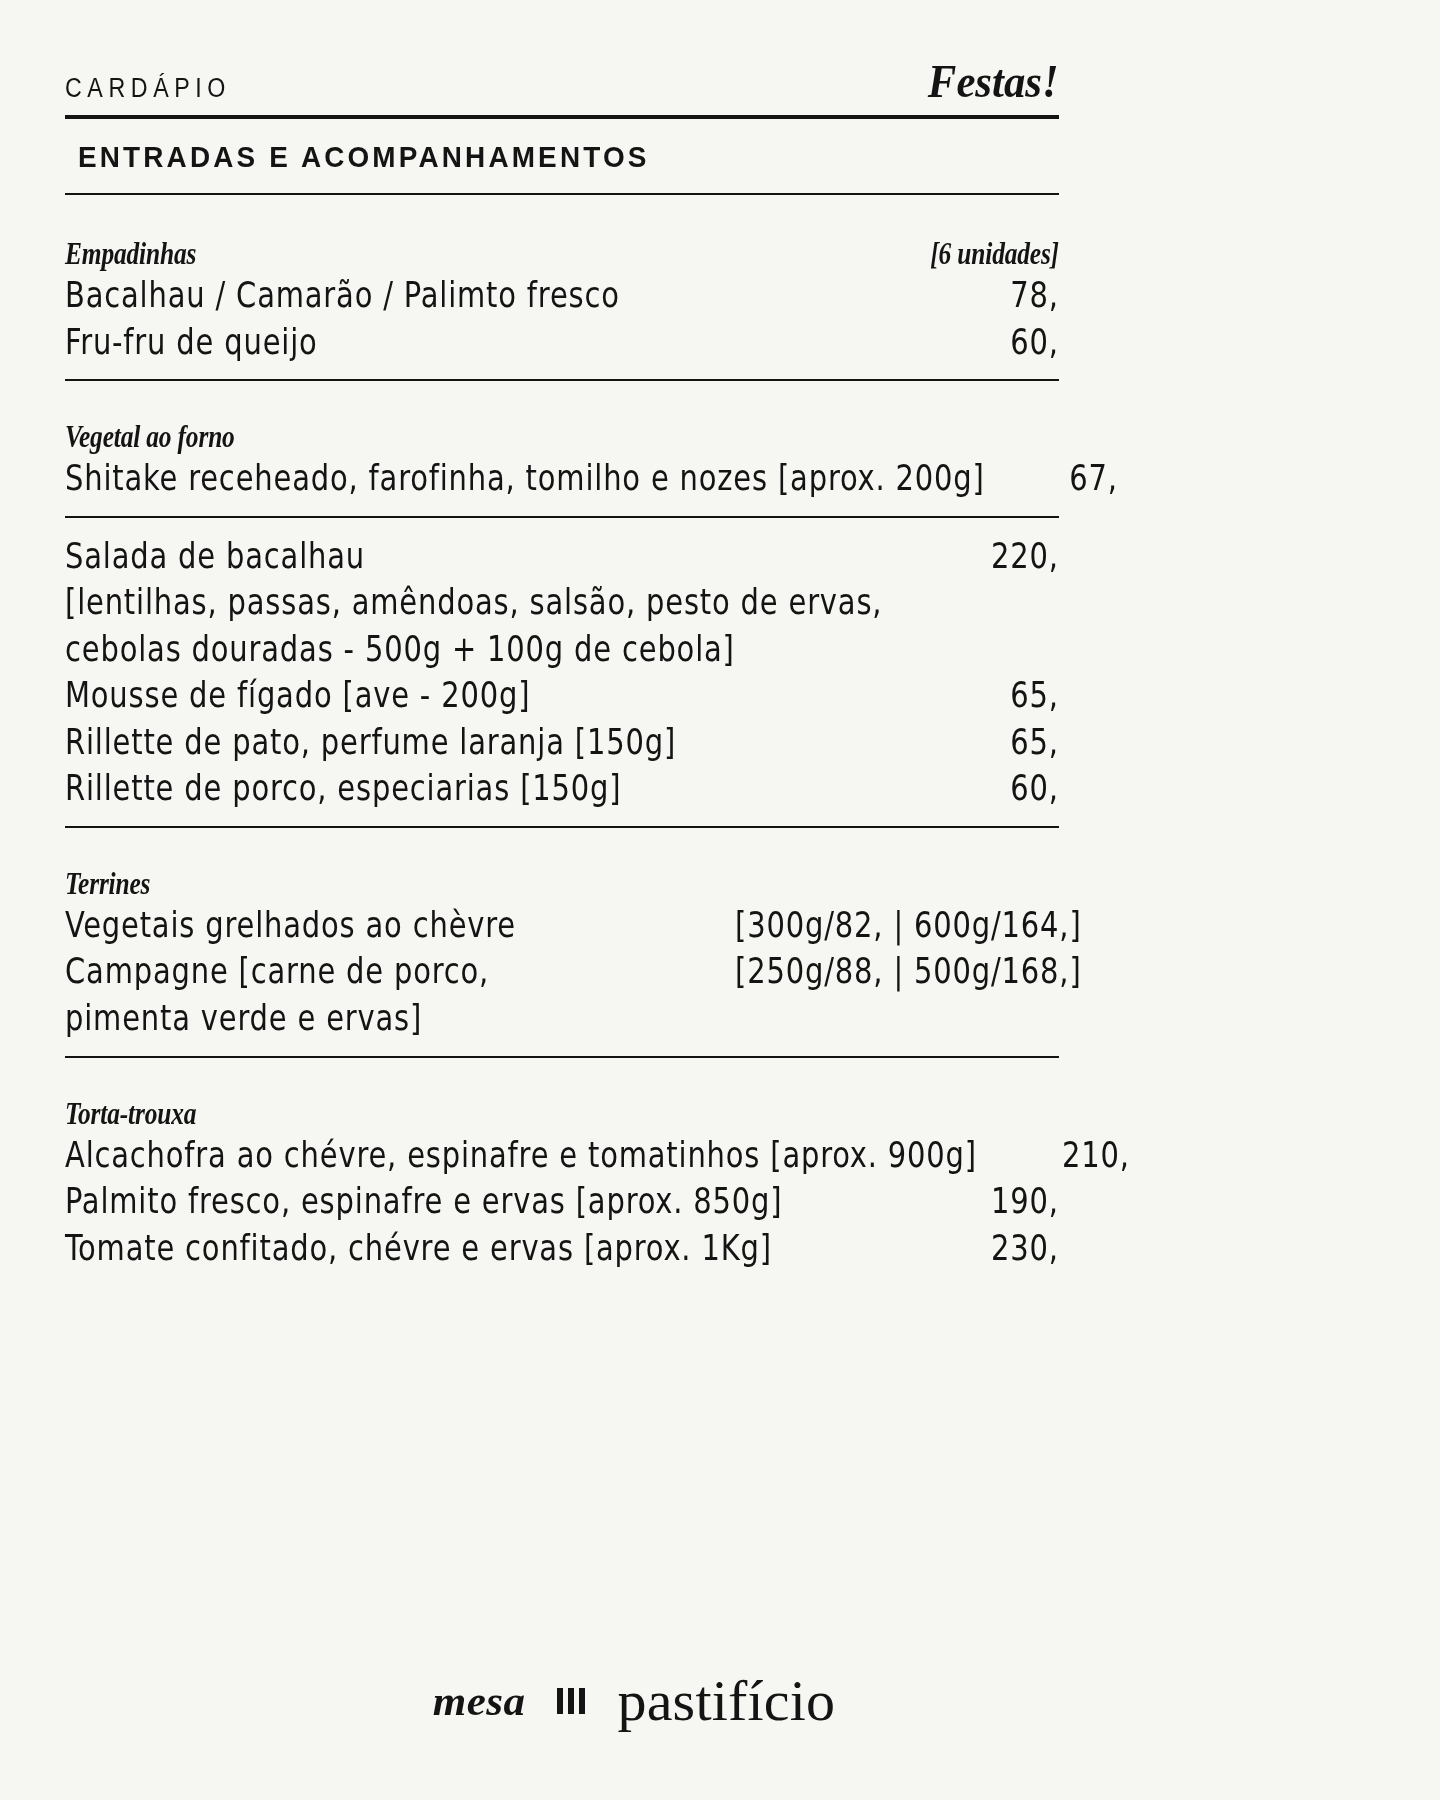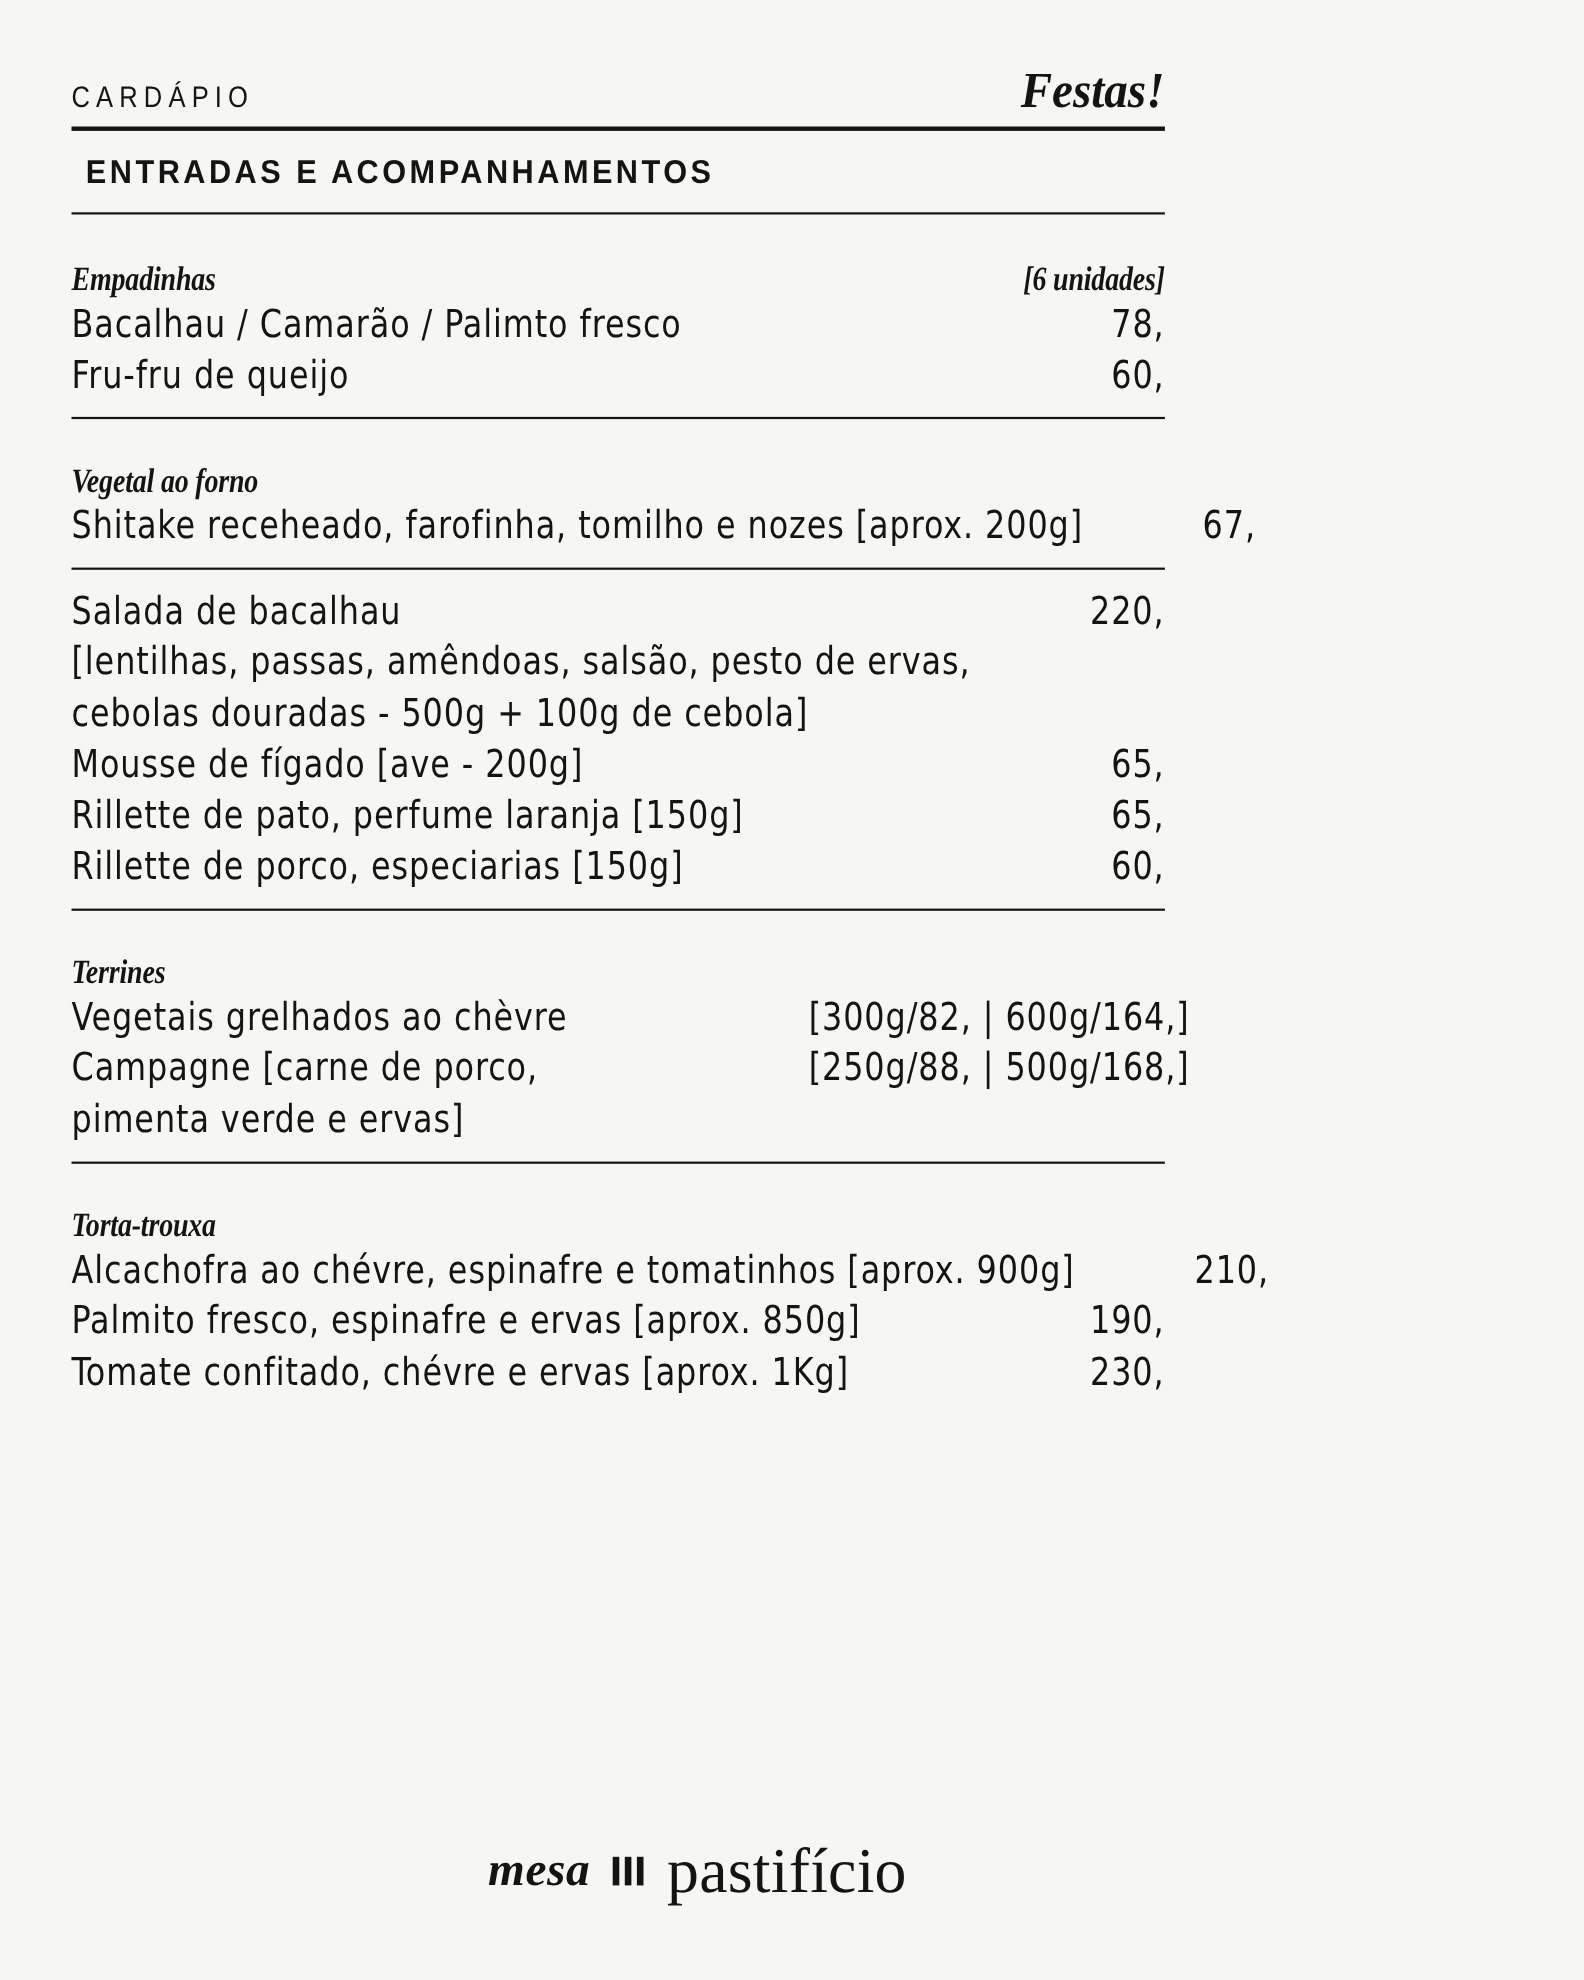--- a/index.html
+++ b/index.html
@@ -120,21 +120,20 @@
     transform: scaleX(0.92);
     transform-origin: right center;
     white-space: nowrap;
   }
 
   
   .line {
     display: flex;
     align-items: baseline;
     justify-content: space-between;
-    gap: 24px;
   }
 
   .desc {
     font-family: "Liberation Sans Narrow", "DejaVu Sans Condensed", "Liberation Sans", sans-serif;
     font-weight: 400;
     font-size: 35px;
     line-height: 1.33;
     letter-spacing: 0.9px;
     transform: scaleX(0.92);
     transform-origin: left center;
@@ -156,21 +155,21 @@
 
   
   .footer {
     position: absolute;
     left: 4px;
     right: 0;
     bottom: 66px;
     display: flex;
     align-items: center;
     justify-content: center;
-    gap: 19px;
+    gap: 30px;
   }
   .logo-mesa {
     font-family: "Liberation Serif", "DejaVu Serif", serif;
     font-style: italic;
     font-weight: 700;
     font-size: 43px;
     letter-spacing: 0.5px;
   }
   .logo-bars {
     display: inline-flex;

